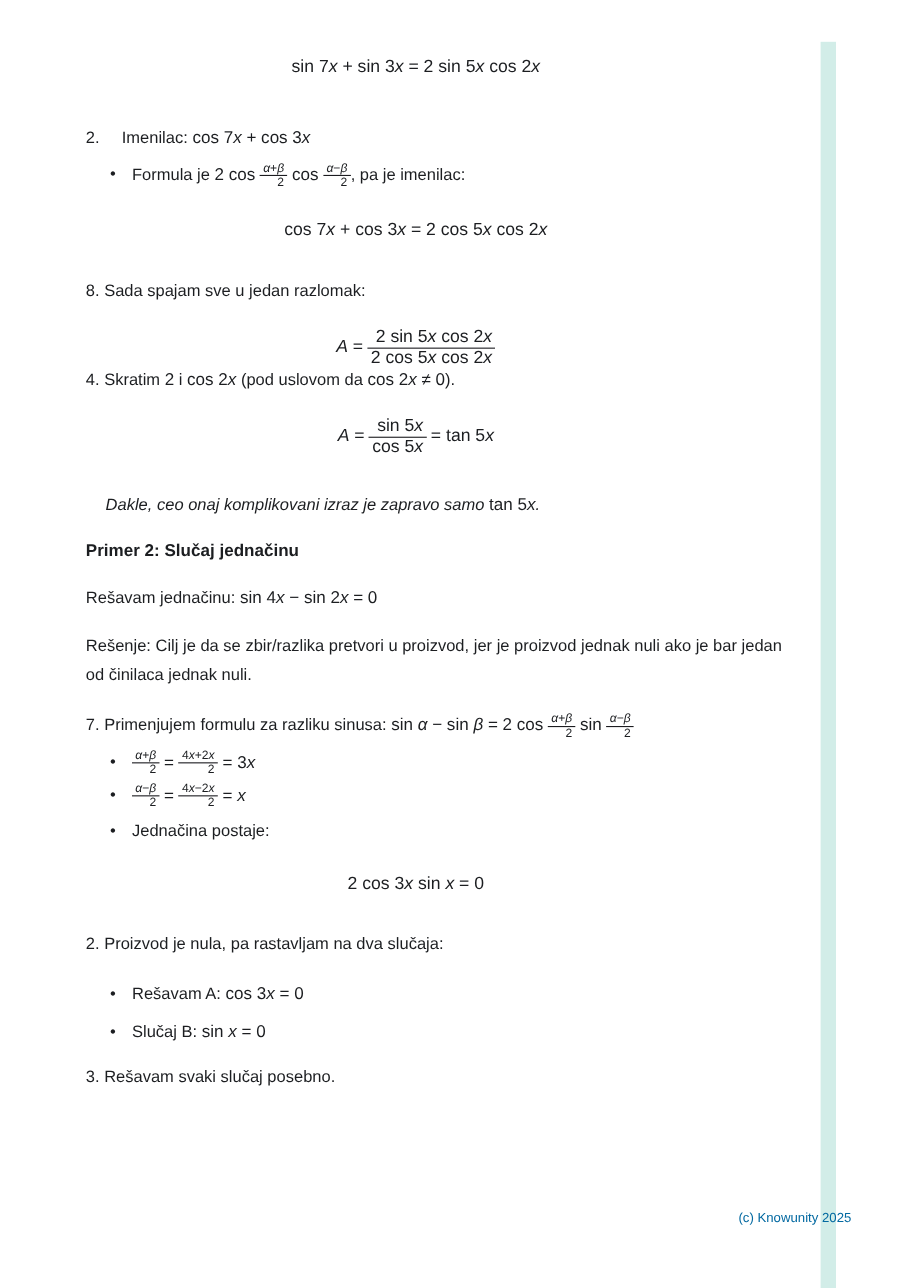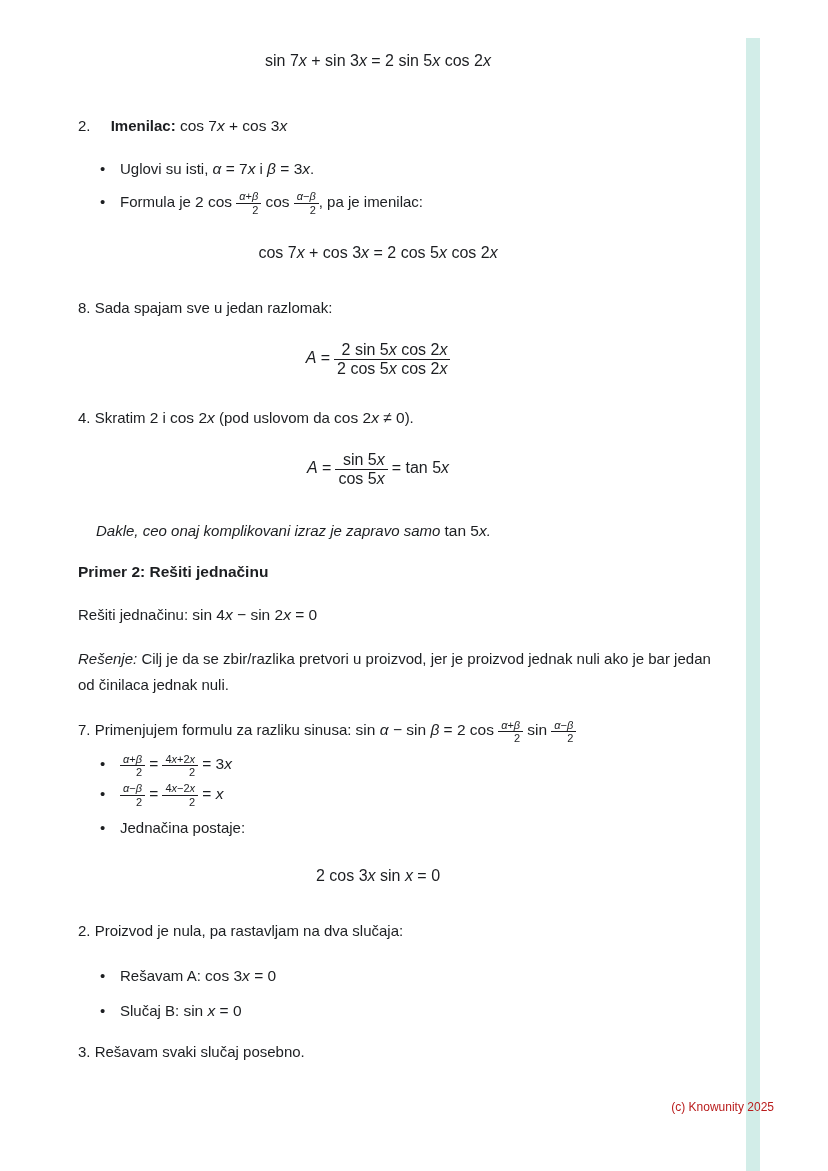--- a/index.html
+++ b/index.html
@@ -9,21 +9,21 @@
     background:#ffffff;
     font-family:"Liberation Sans","DejaVu Sans",sans-serif;
     color:#1c1e21;font-size:15px;
   }
   .stripe{
     position:absolute;top:38px;bottom:0;right:68px;width:14px;
     background:#d2ede8;z-index:1;
   }
   .watermark{
     position:absolute;top:1100px;right:54px;z-index:2;
-    font-size:12px;color:#b91c1c;
+    font-size:12px;color:#0369a1;
   }
   .content{
     position:relative;z-index:0;
     padding:50px 78px 20px 78px;
     width:662px;
   }
   p,.para{margin:0;line-height:23px;}
   .math{
     font-family:Liberation Sans, sans-serif;
     font-style:normal;font-size:15.5px;
@@ -40,63 +40,60 @@
     font-size:15px;
   }
   .frac{display:inline-block;text-align:right;vertical-align:middle;line-height:1.12;}
   .frac .fn{display:block;border-bottom:1px solid #1b1b1f;padding:0 3px;}
   .frac .fd{display:block;padding:0 3px;}
   .frac.sm{font-size:11px;}
   .frac.sm .math{font-size:11px;}
   .frac.lg{font-size:inherit;}
   .note{font-style:italic;margin-left:18px;}
   .heading{font-weight:bold;font-size:15.5px;}
-  .lead-italic{font-style:italic;margin-top:47px;}
-  b{font-weight:bold;padding-left:16px;}
+  .lead-italic{margin-top:47px;}
+  b{font-weight:normal;padding-left:16px;}
   .solution-para{max-width:635px;line-height:26px;}
   .mt4{margin-top:4px;}  .mt8{margin-top:8px;}   .mt10{margin-top:10px;}
   .mt12{margin-top:12px;align-items:center;}.mt18{margin-top:18px;} .mt20{margin-top:20px;}
-  .mt22{margin-top:22px;}.mt26{margin-top:26px;} .mt28{margin-top:28px;}
+  .mt22{margin-top:22px;}.mt26{margin-top:26px;} .mt28{}
   .mt32{margin-top:32px;}.mt42{margin-top:42px;}
 </style>
 </head>
 <body>
 
 <div class="stripe" style="background-color: rgb(210, 237, 232);"></div>
 <div class="watermark">(c) Knowunity 2025</div>
 
 <main class="content">
 
   <div class="eq"><span class="math">sin 7<i>x</i> + sin 3<i>x</i> = 2 sin 5<i>x</i> cos 2<i>x</i></span></div>
 
   <p class="para mt42"><span>2.</span> <b>Imenilac:</b> <span class="math">cos 7<i>x</i> + cos 3<i>x</i></span></p>
 
-  <div class="bullet mt20">
-      <span class="btxt"><span>Uglovi su isti,</span> <span class="math"><i>α</i> = 7<i>x</i></span> <span>i</span> <span class="math"><i>β</i> = 3<i>x</i></span><span>.</span></span>
-    </div>
 
   <div class="bullet mt10">
       <span class="btxt"><span>Formula je</span> <span class="math">2 cos</span> <span class="frac sm"><span class="fn math"><i>α</i>+<i>β</i></span><span class="fd math">2</span></span> <span class="math">cos</span> <span class="frac sm"><span class="fn math"><i>α</i>−<i>β</i></span><span class="fd math">2</span></span><span>, pa je imenilac:</span></span>
     </div>
 
   <div class="eq mt26"><span class="math">cos 7<i>x</i> + cos 3<i>x</i> = 2 cos 5<i>x</i> cos 2<i>x</i></span></div>
 
   <p class="para mt32">8. Sada spajam sve u jedan razlomak:</p>
 
   <div class="eq mt22"><span class="math"><i>A</i> =</span> <span class="frac lg"><span class="fn math">2 sin 5<i>x</i> cos 2<i>x</i></span><span class="fd math">2 cos 5<i>x</i> cos 2<i>x</i></span></span></div>
 
   <p class="para mt28"><span>4. Skratim</span> <span class="math">2</span> <span>i</span> <span class="math">cos 2<i>x</i></span> <span>(pod uslovom da</span> <span class="math">cos 2<i>x</i> ≠ 0</span><span>).</span></p>
 
   <div class="eq mt22"><span class="math"><i>A</i> =</span> <span class="frac lg"><span class="fn math">sin 5<i>x</i></span><span class="fd math">cos 5<i>x</i></span></span> <span class="math">= tan 5<i>x</i></span></div>
 
   <p class="para note mt32"><span>Dakle, ceo onaj komplikovani izraz je zapravo samo</span> <span class="math">tan 5<i>x</i></span><span>.</span></p>
 
-  <p class="para heading mt18">Primer 2: Rešiti jednačinu</p>
+  <p class="para heading mt18">Primer 2: Slučaj jednačinu</p>
 
-  <p class="para mt20"><span>Rešiti jednačinu:</span> <span class="math">sin 4<i>x</i> − sin 2<i>x</i> = 0</span></p>
+  <p class="para mt20"><span>Rešavam jednačinu:</span> <span class="math">sin 4<i>x</i> − sin 2<i>x</i> = 0</span></p>
 
   <p class="para solution-para mt20"><span class="lead-italic">Rešenje:</span> <span>Cilj je da se zbir/razlika pretvori u proizvod, jer je proizvod jednak nuli ako je bar jedan od činilaca jednak nuli.</span></p>
 
   <p class="para mt20"><span>7. Primenjujem formulu za razliku sinusa:</span> <span class="math">sin <i>α</i> − sin <i>β</i> = 2 cos</span> <span class="frac sm"><span class="fn math"><i>α</i>+<i>β</i></span><span class="fd math">2</span></span> <span class="math">sin</span> <span class="frac sm"><span class="fn math"><i>α</i>−<i>β</i></span><span class="fd math">2</span></span></p>
 
 
   <div class="bullet mt8">
       <span class="btxt"><span class="frac sm"><span class="fn math"><i>α</i>+<i>β</i></span><span class="fd math">2</span></span> <span class="math">=</span> <span class="frac sm"><span class="fn math">4<i>x</i>+2<i>x</i></span><span class="fd math">2</span></span> <span class="math">= 3<i>x</i></span></span>
     </div>
 

